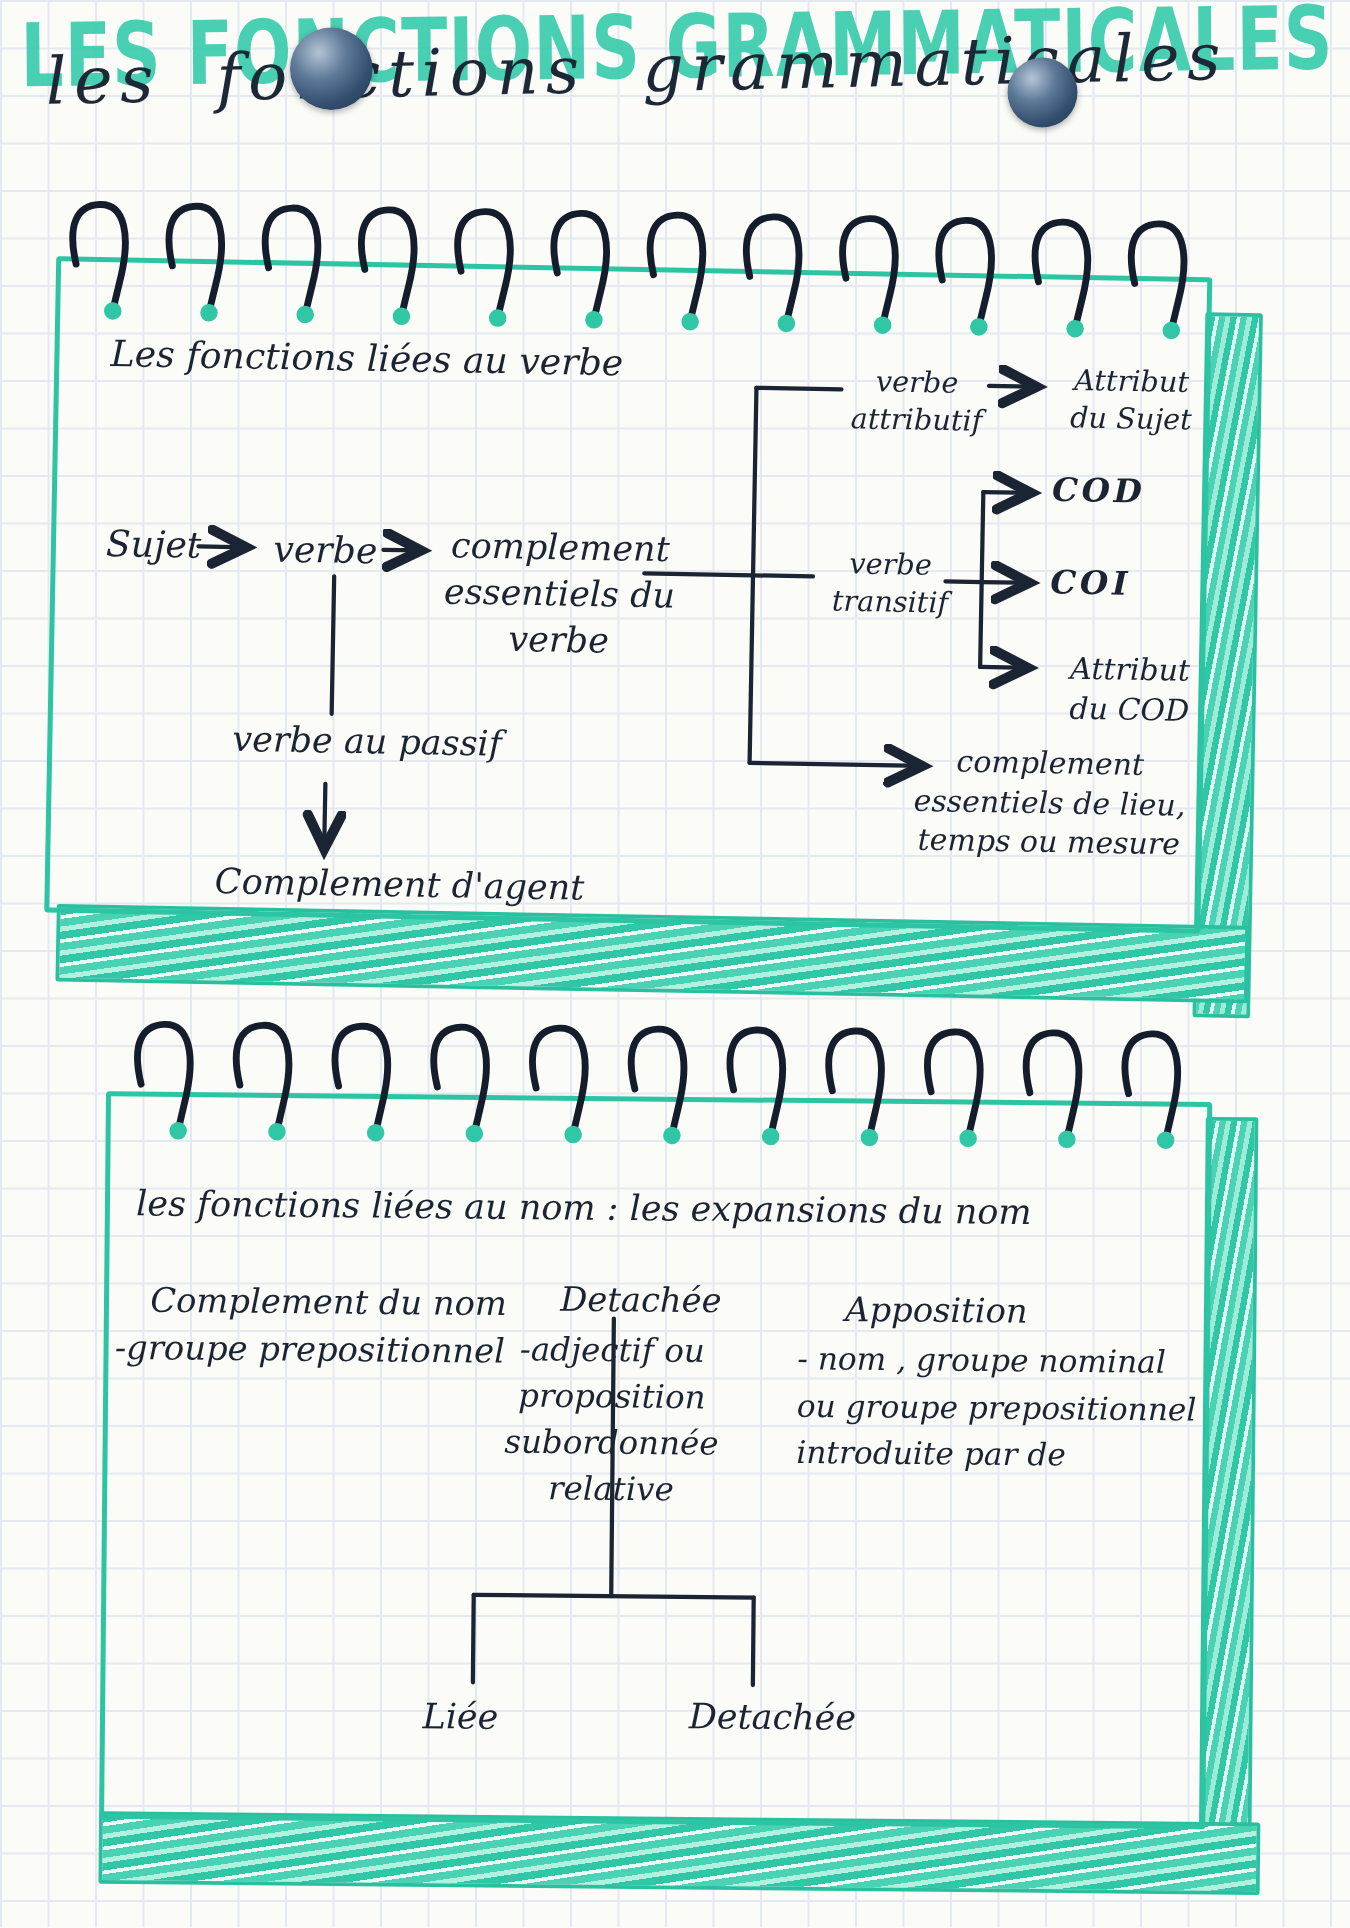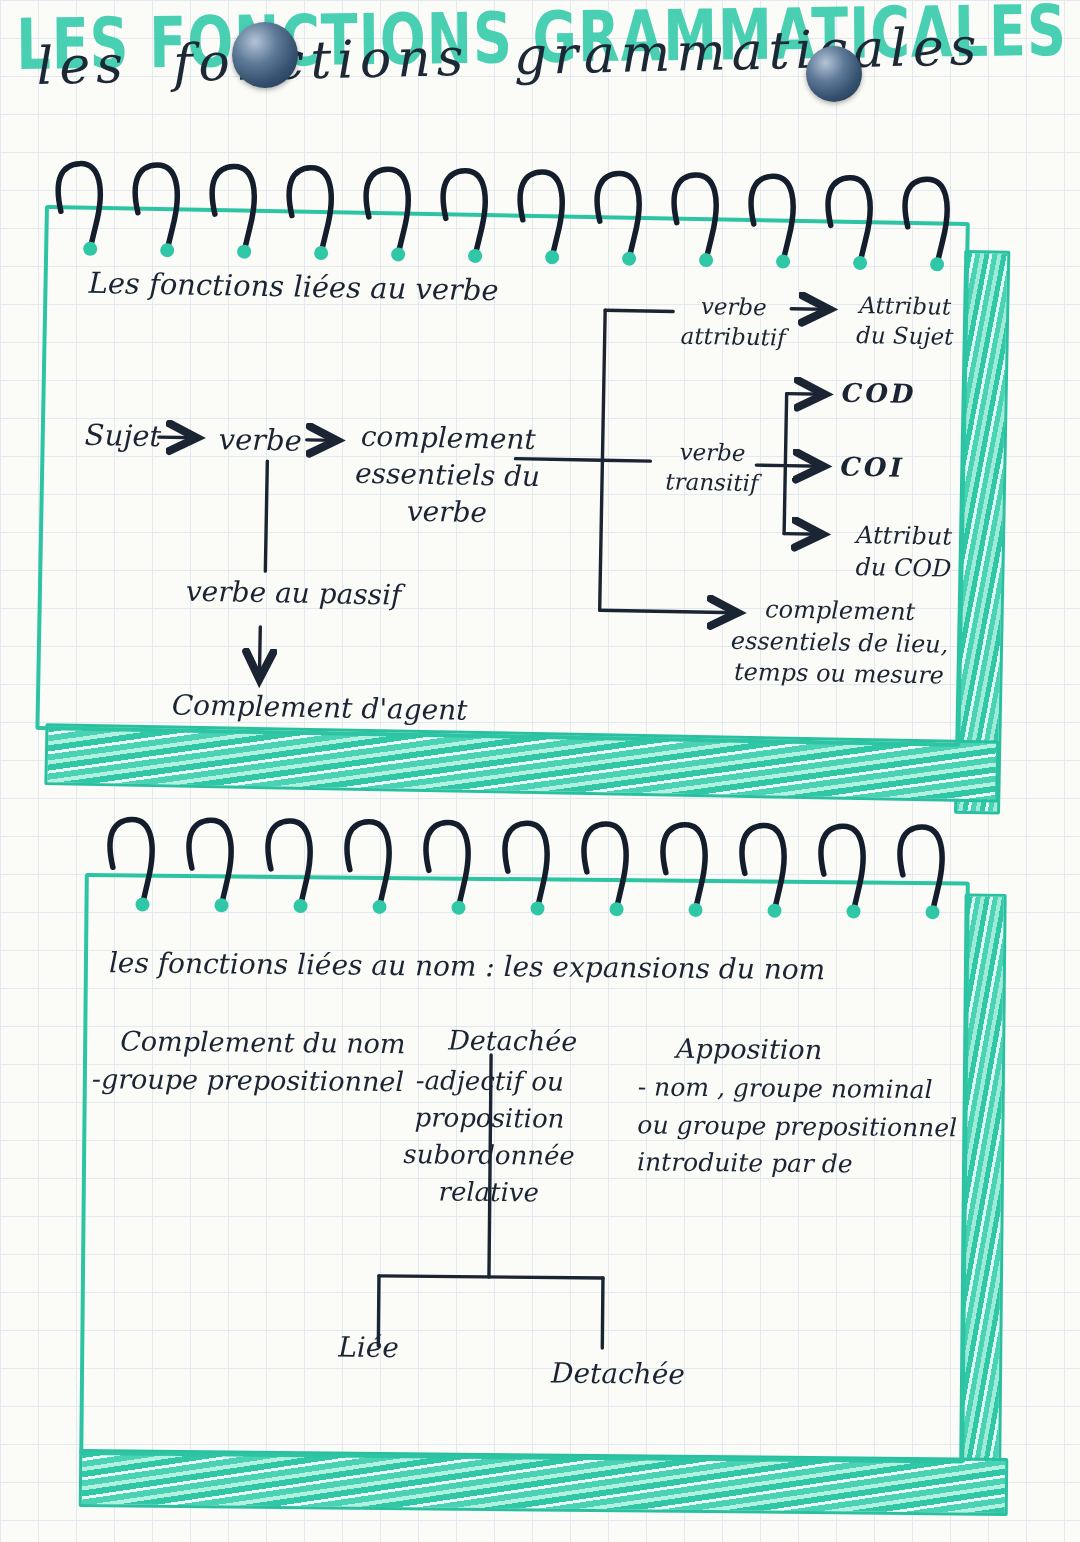--- a/index.html
+++ b/index.html
@@ -175,17 +175,17 @@
     <div class="hw fs27" style="left:14px;top:206px">-groupe prepositionnel</div>
     <div class="hw fs27" style="left:370px;top:164px">Detachée</div>
     <div class="hw fs26 ctr" style="left:322px;top:204px;width:180px;line-height:1.42">-adjectif ou
 proposition
 subordonnée
 relative</div>
     <div class="hw fs27" style="left:598px;top:170px">Apposition</div>
     <div class="hw fs25" style="left:560px;top:208px;width:340px;line-height:1.5">- nom , groupe nominal
 ou groupe prepositionnel
 introduite par de</div>
-    <div class="hw fs28" style="left:263px;top:472px">Liée</div>
+    <div class="hw fs28" style="left:263px;top:498px">Liée</div>
     <div class="hw fs28" style="left:476px;top:496px">Detachée</div>
   </div>
 
 </div>
 
 </body></html>

